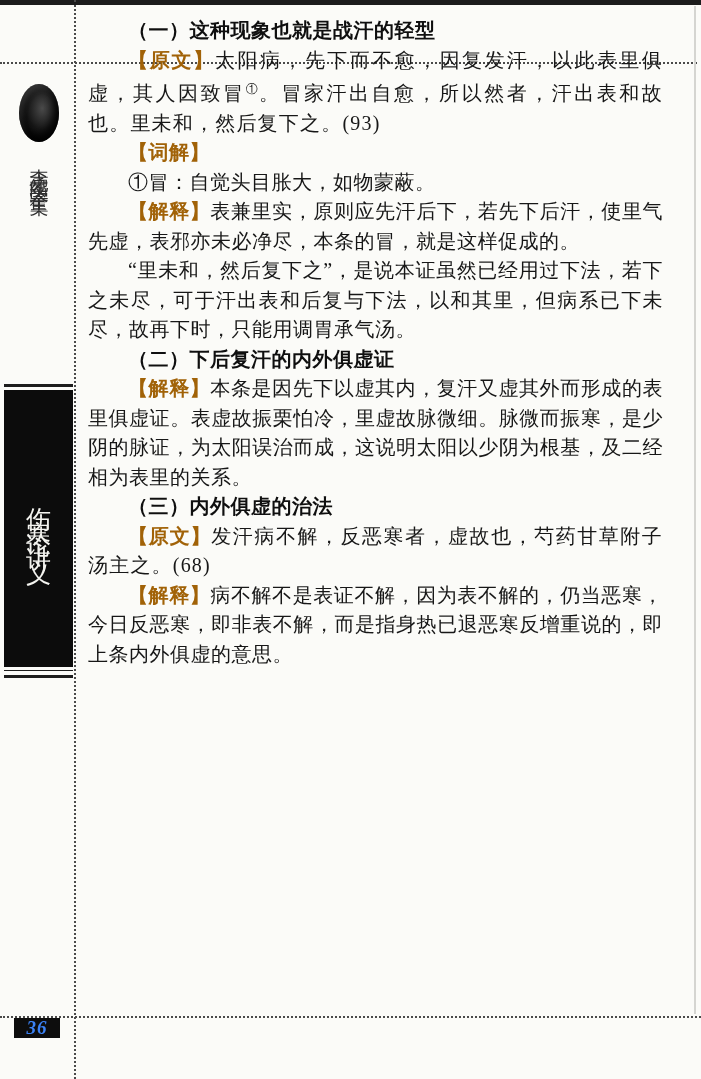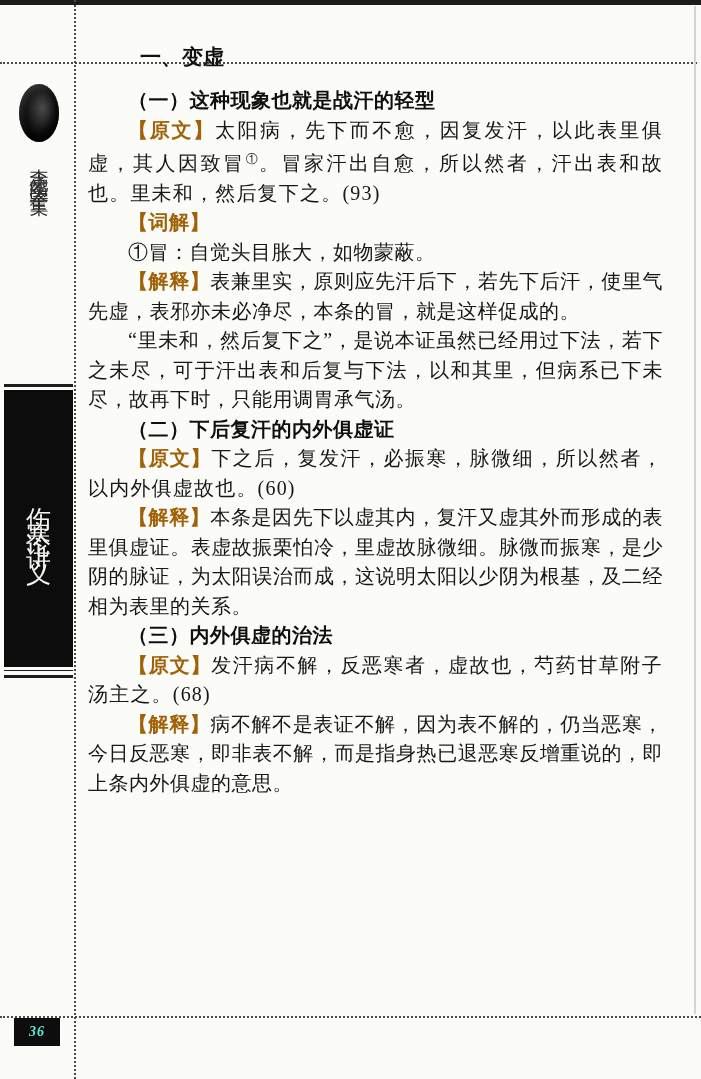--- a/index.html
+++ b/index.html
@@ -39,25 +39,25 @@
     position:absolute;left:4px;top:390px;width:69px;height:277px;
     background:#0c0c0c;display:flex;align-items:center;justify-content:center;
   }
   .book-title-box .vtext{
     writing-mode:vertical-rl;text-orientation:upright;
     color:#f4f4f0;font-size:25px;letter-spacing:13px;
     font-family:"Liberation Serif","DejaVu Serif",serif;
     margin-top:-18px;
   }
   .page-badge{
-    position:absolute;left:14px;top:1018px;width:46px;height:28px;
-    background:#0d0d0d;color:#5eead4;
+    position:absolute;left:14px;top:1018px;width:46px;height:20px;
+    background:#0d0d0d;color:#3b82f6;
     display:flex;align-items:center;justify-content:center;
     font-family:"Liberation Serif","DejaVu Serif",serif;
-    font-style:italic;font-weight:bold;font-size:14px;letter-spacing:1px;
+    font-style:italic;font-weight:bold;font-size:19px;letter-spacing:1px;
   }
 
   
   .main-col{position:absolute;left:88px;top:0;width:575px;}
   h1.sec-head{
     margin:104px 0 0 0;text-align:center;
     font-family:"DejaVu Sans","Liberation Sans",sans-serif;
     font-weight:bold;font-size:28px;line-height:34px;color:#111;
   }
   h1 .sec-num{letter-spacing:2px;margin-right:26px;}
@@ -97,30 +97,28 @@
     <div class="seal"></div>
     <div class="series-title">李克绍医学全集</div>
     <div class="double-rule above"></div>
     <div class="book-title-box">
       <span class="vtext">伤寒论讲义</span>
     </div>
     <div class="double-rule below"></div>
   </aside>
 
   <main class="main-col">
-    <h2 class="sub-head">一、变虚</h2>
     <div class="body-text" id="body-text">
         <p class="h3"><span>（一）这种现象也就是战汗的轻型</span></p>
         <p class="body"><span class="seg-label">【原文】</span><span class="seg-kai">太阳病，先下而不愈，因复发汗，以此表里俱虚，其人因致冒</span><sup class="seg-kai seg-sup">①</sup><span class="seg-kai">。冒家汗出自愈，所以然者，汗出表和故也。里未和，然后复下之。(93)</span></p>
         <p class="body"><span class="seg-label">【词解】</span></p>
         <p class="body"><span>①冒：自觉头目胀大，如物蒙蔽。</span></p>
         <p class="body"><span class="seg-label">【解释】</span><span>表兼里实，原则应先汗后下，若先下后汗，使里气先虚，表邪亦未必净尽，本条的冒，就是这样促成的。</span></p>
         <p class="body"><span>“里未和，然后复下之”，是说本证虽然已经用过下法，若下之未尽，可于汗出表和后复与下法，以和其里，但病系已下未尽，故再下时，只能用调胃承气汤。</span></p>
         <p class="h3"><span>（二）下后复汗的内外俱虚证</span></p>
-        <p class="body"><span class="seg-label">【原文】</span><span class="seg-kai">下之后，复发汗，必振寒，脉微细，所以然者，以内外俱虚故也。(60)</span></p>
         <p class="body"><span class="seg-label">【解释】</span><span>本条是因先下以虚其内，复汗又虚其外而形成的表里俱虚证。表虚故振栗怕冷，里虚故脉微细。脉微而振寒，是少阴的脉证，为太阳误治而成，这说明太阳以少阴为根基，及二经相为表里的关系。</span></p>
         <p class="h3"><span>（三）内外俱虚的治法</span></p>
         <p class="body"><span class="seg-label">【原文】</span><span class="seg-kai">发汗病不解，反恶寒者，虚故也，芍药甘草附子汤主之。(68)</span></p>
         <p class="body"><span class="seg-label">【解释】</span><span>病不解不是表证不解，因为表不解的，仍当恶寒，今日反恶寒，即非表不解，而是指身热已退恶寒反增重说的，即上条内外俱虚的意思。</span></p>
       </div>
   </main>
 
   <div class="h-dotted bottom"></div>
   <div class="page-badge">36</div>
 

